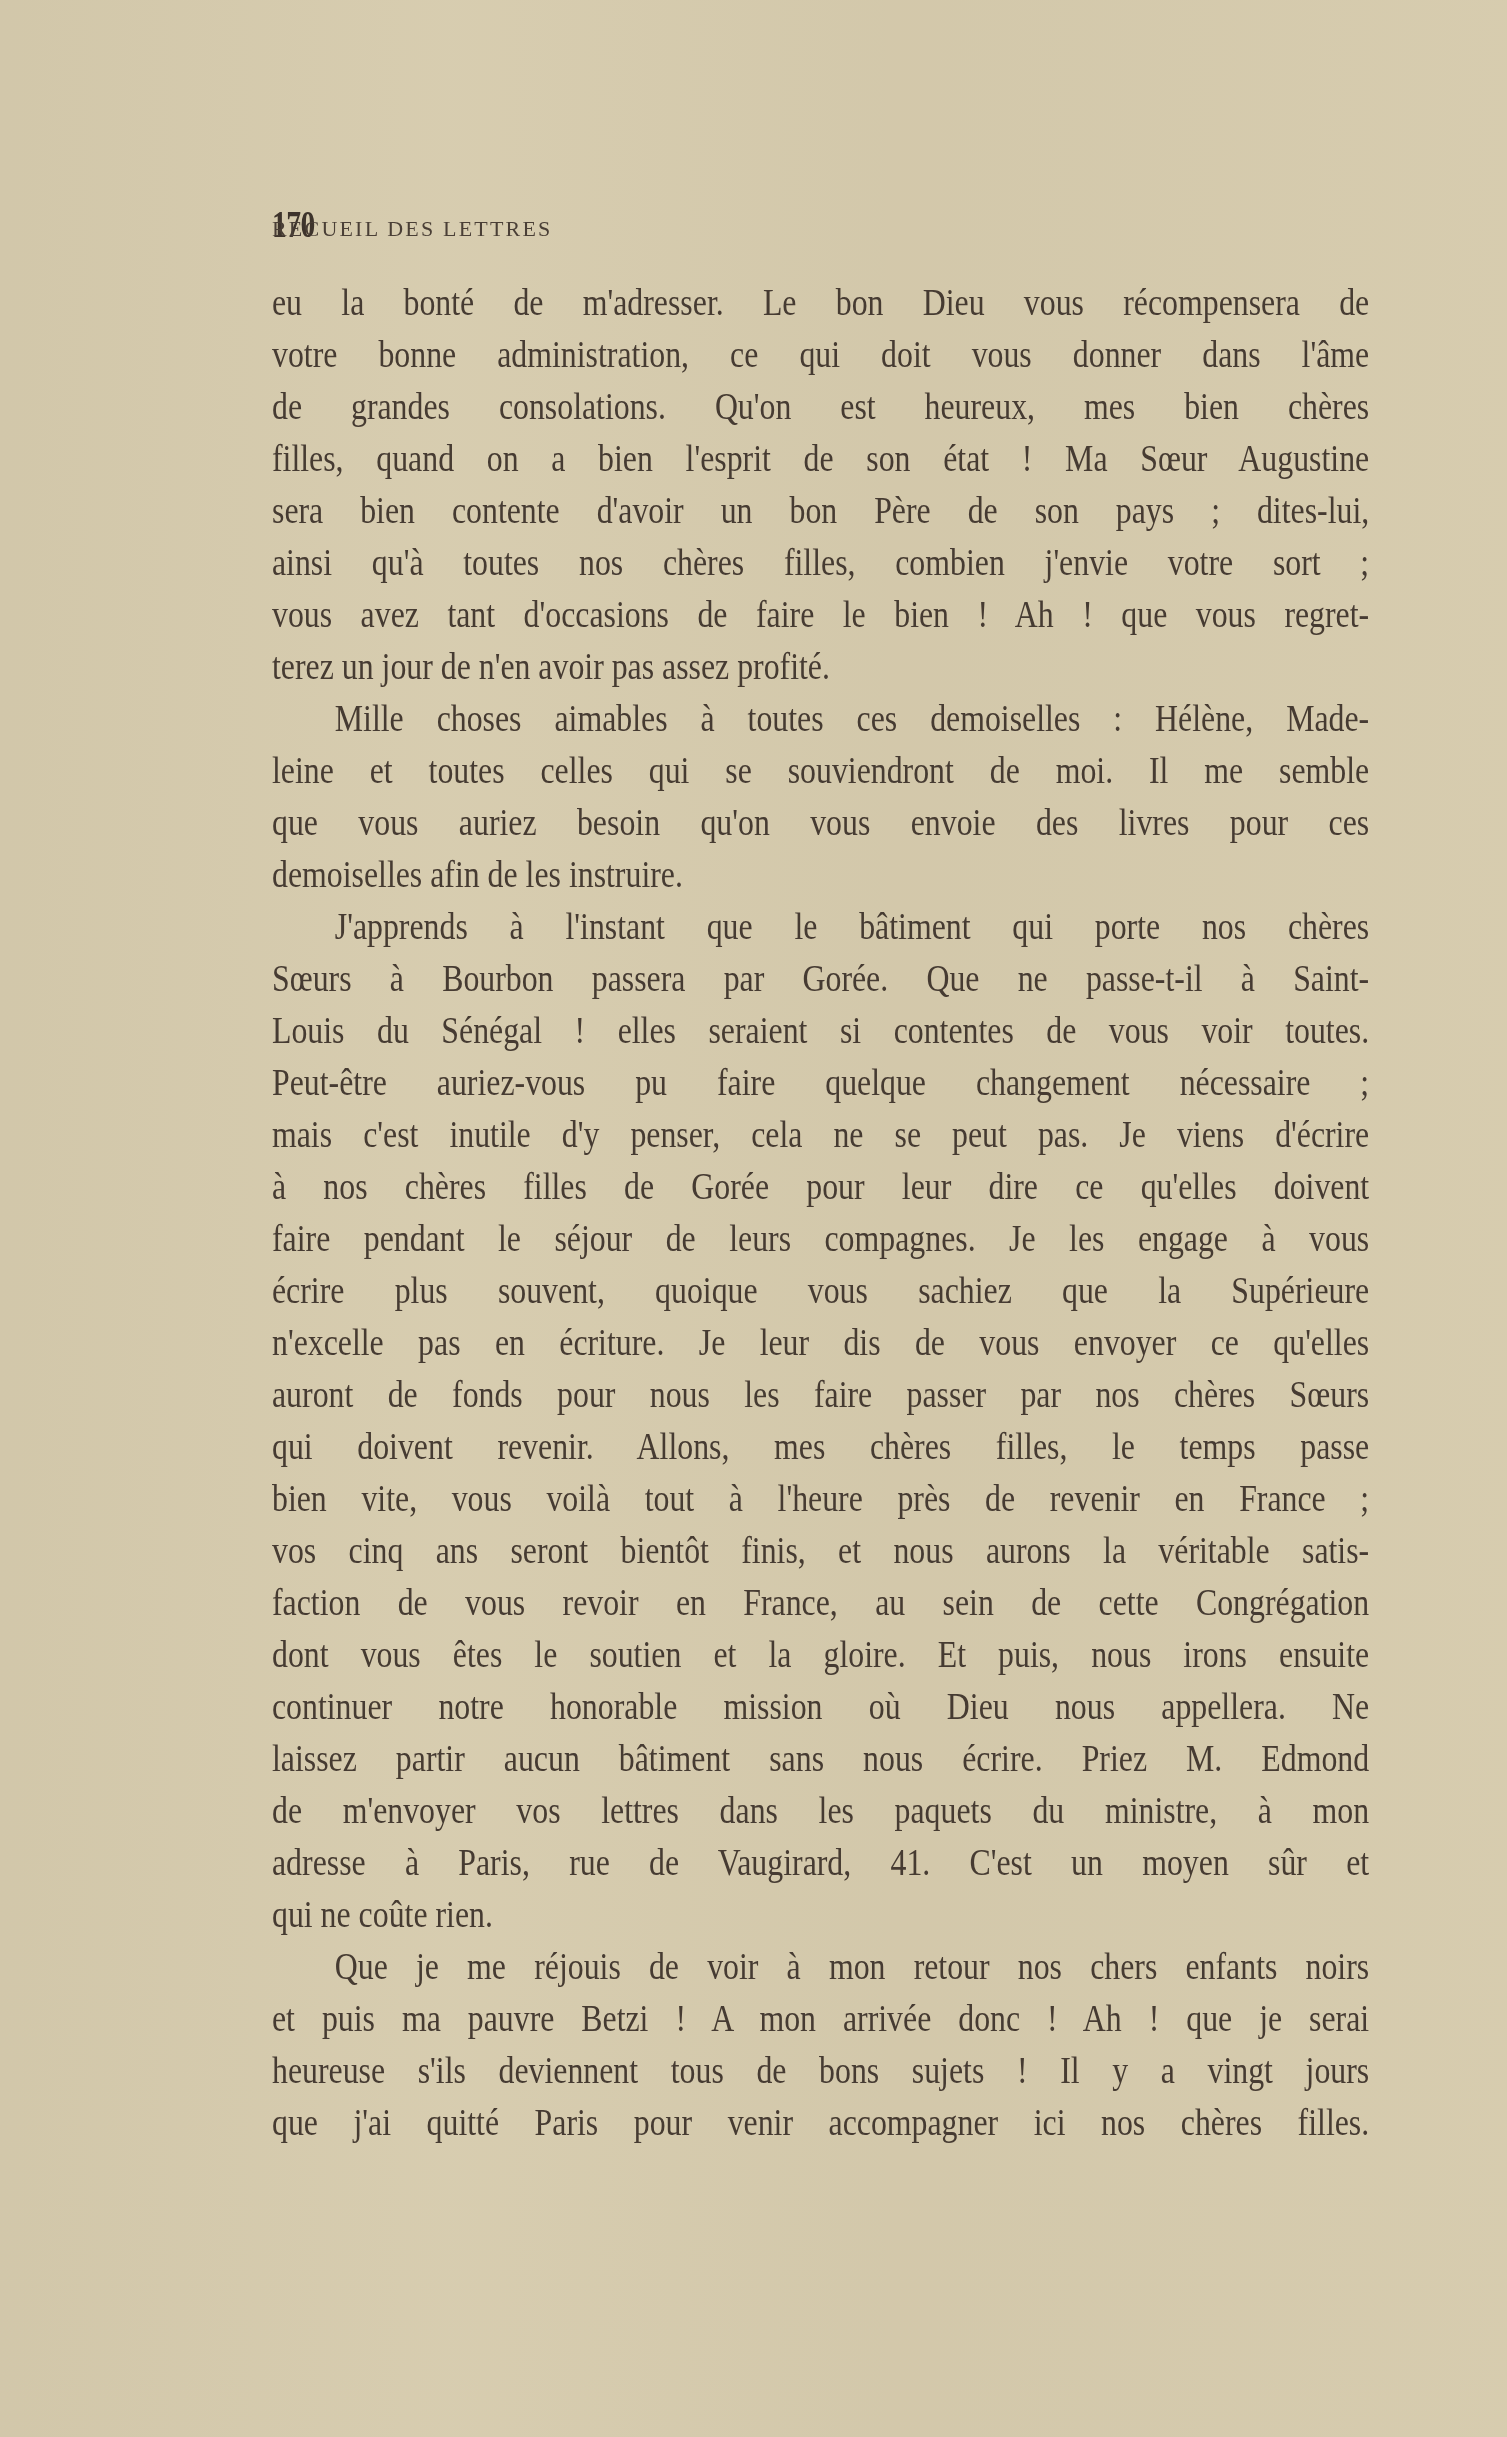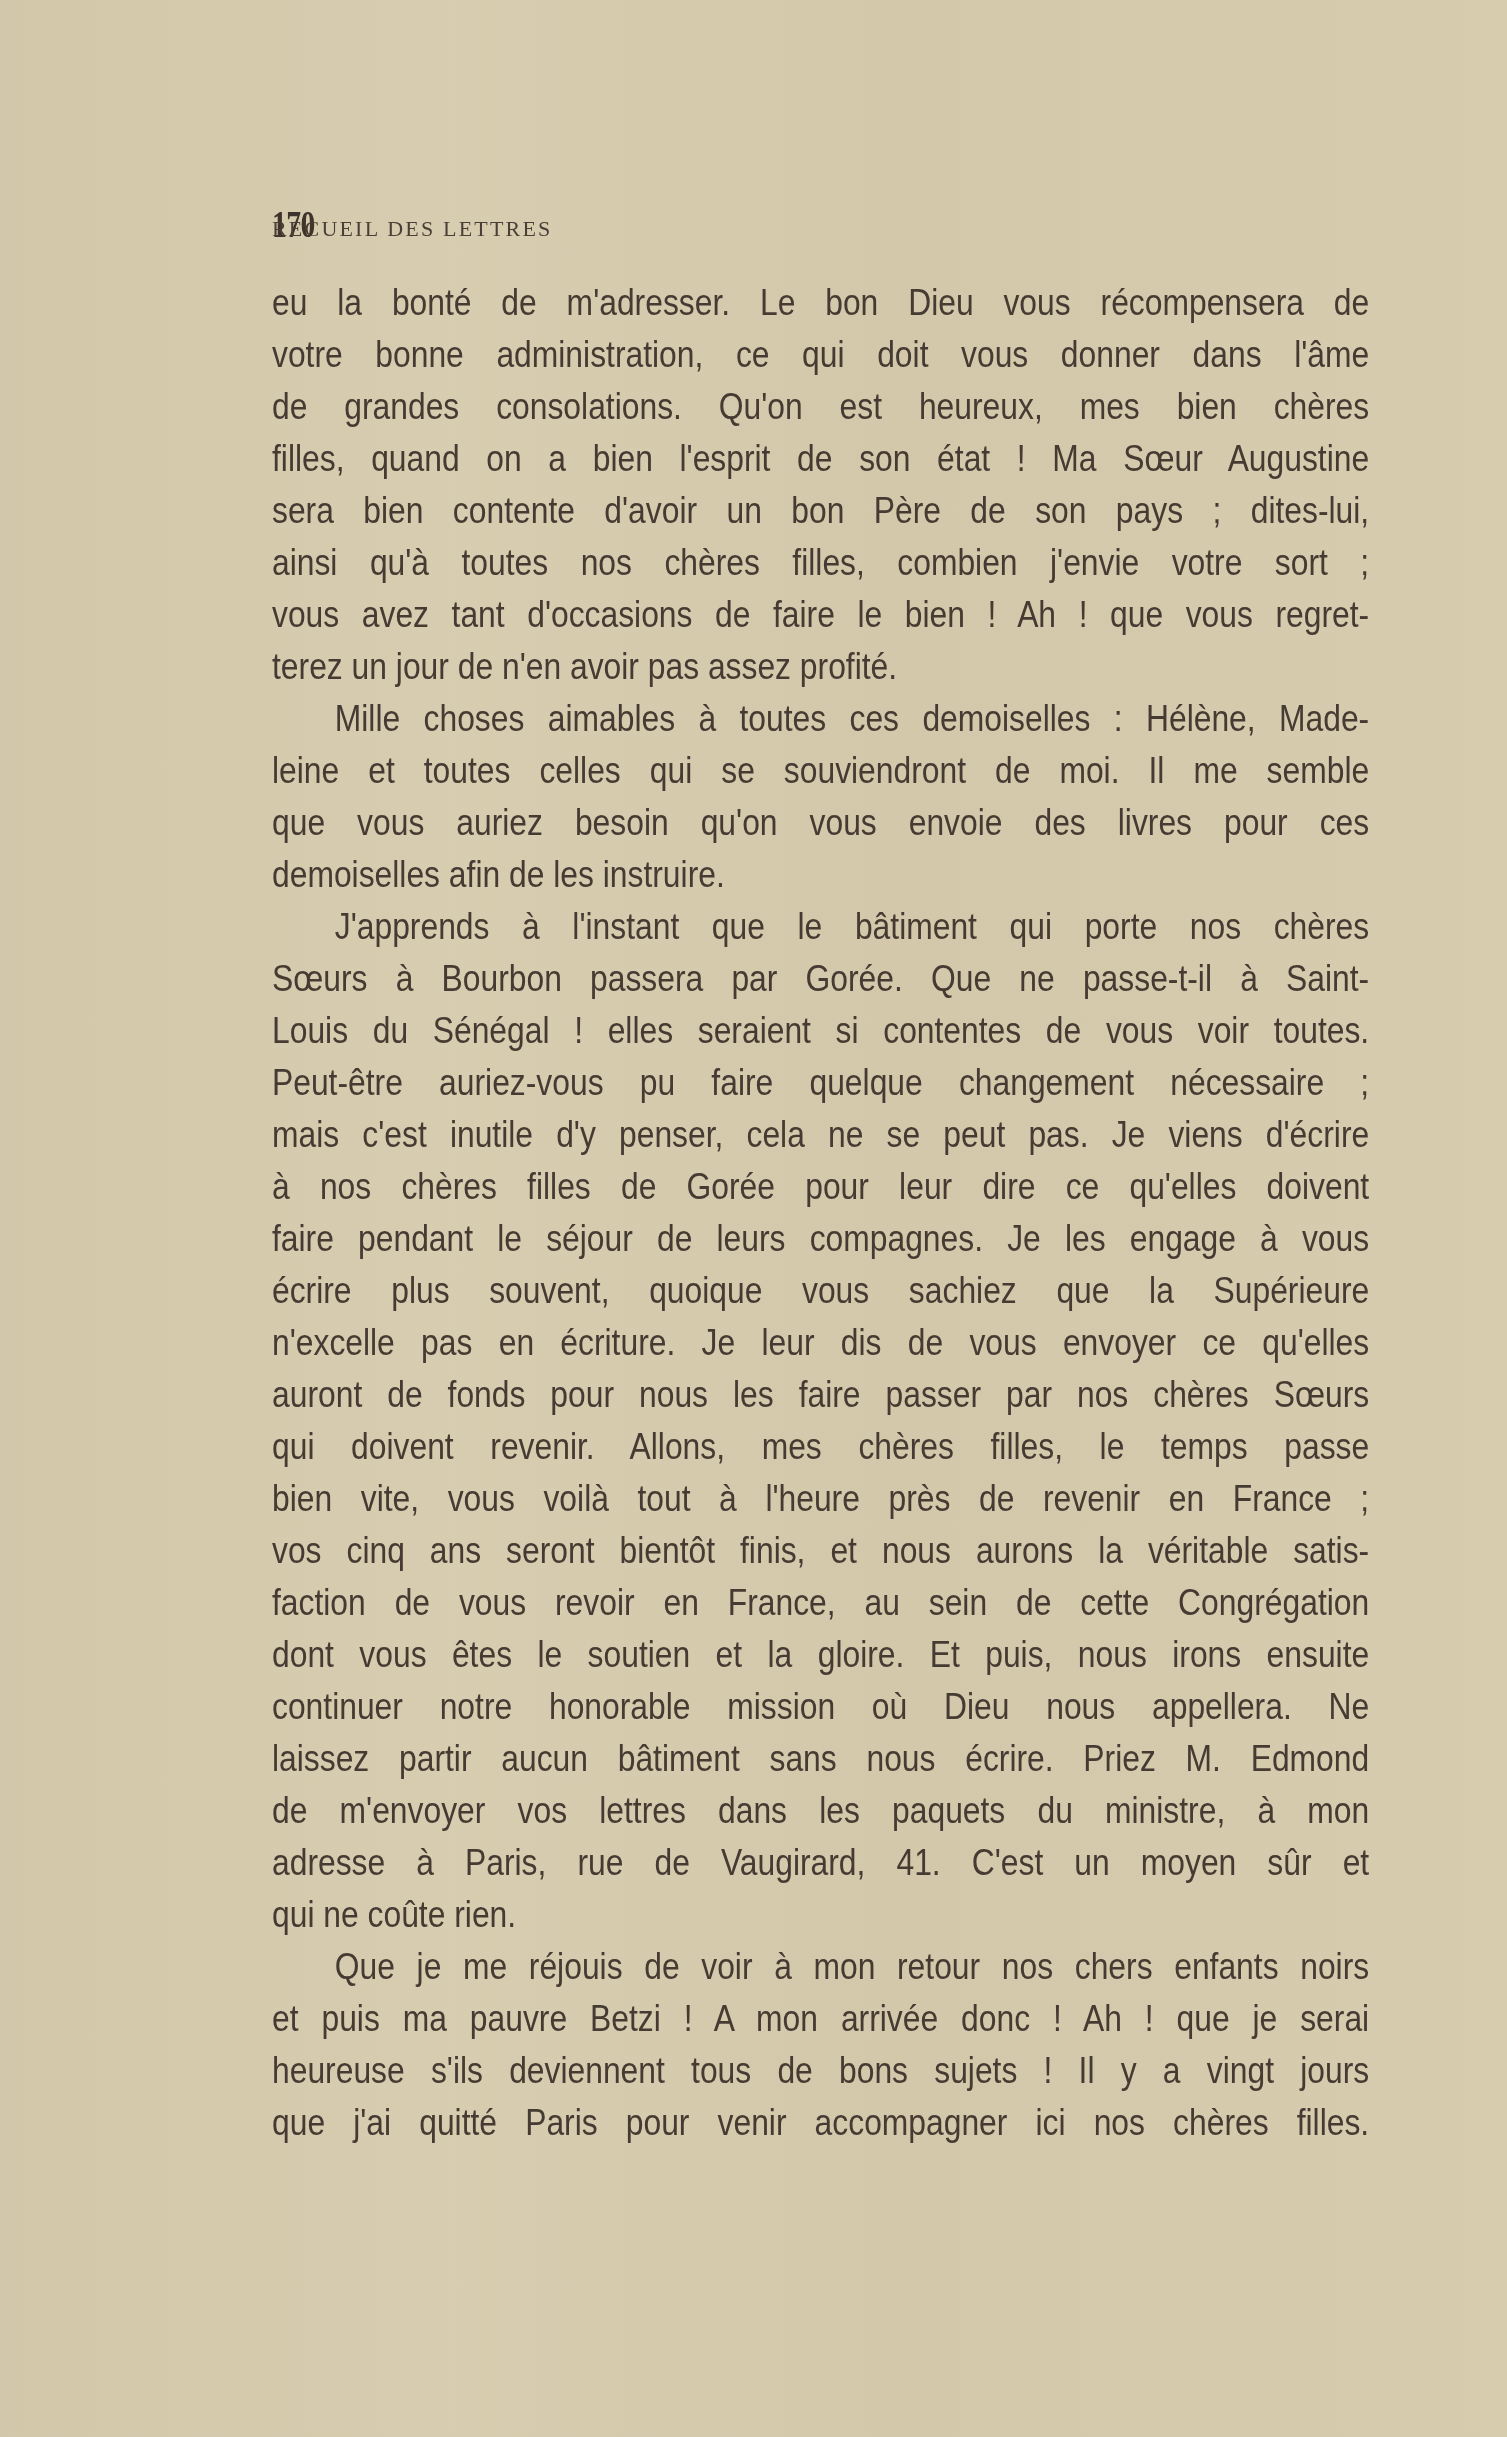--- a/index.html
+++ b/index.html
@@ -46,21 +46,21 @@
       right: 0;
       top: 19px;
       text-align: left;
       font-family: "Liberation Serif", serif;
       font-size: 22px;
       letter-spacing: 2.2px;
       color: #4a3f36;
       padding-right: 88px;
     }
     .body-text {
-      font-family: Liberation Sans, sans-serif;
+      font-family: Liberation Serif, serif;
       font-size: 37px;
       line-height: 52px;
       text-align: justify;
       color: #463b32;
       margin-top: 36px;
     }
     .line {
       display: block;
       white-space: nowrap;
       text-align: justify;

